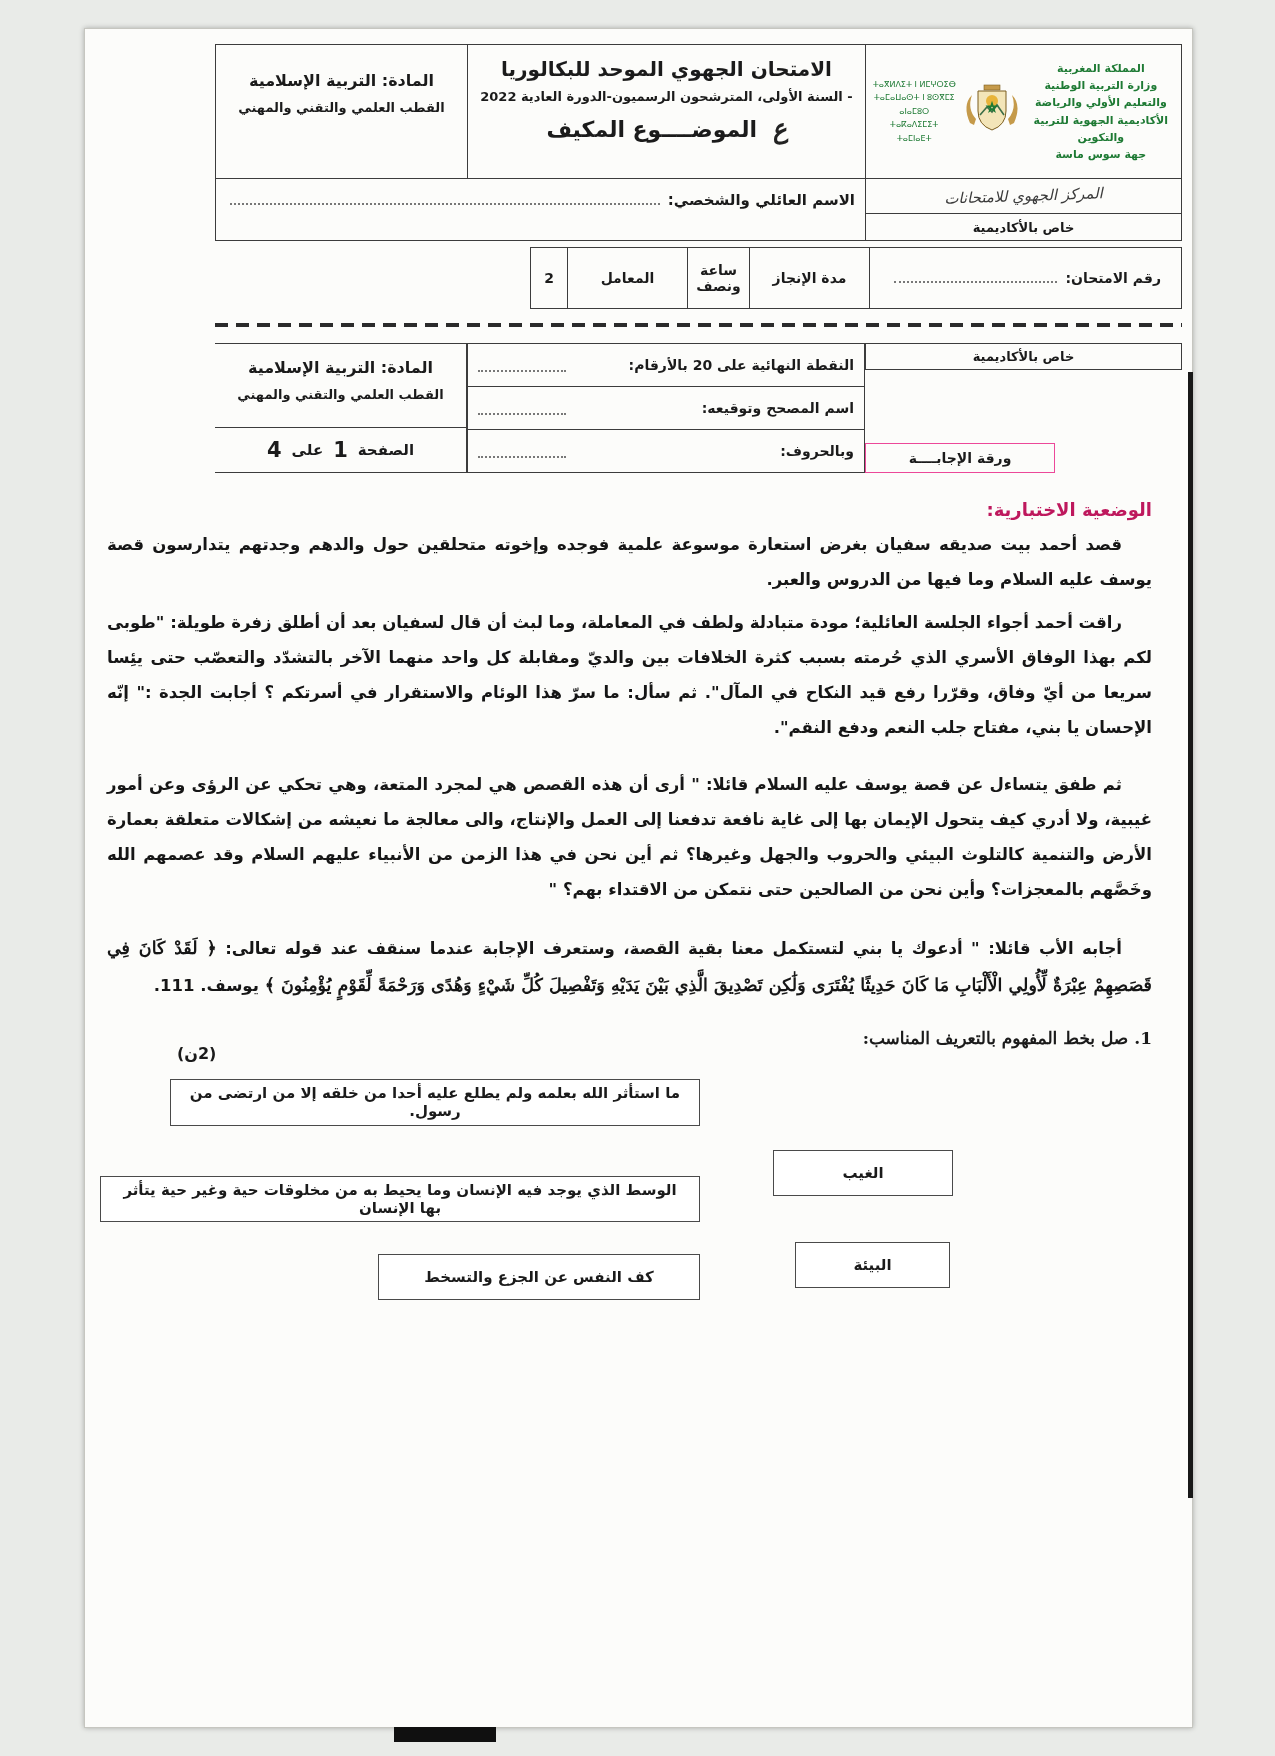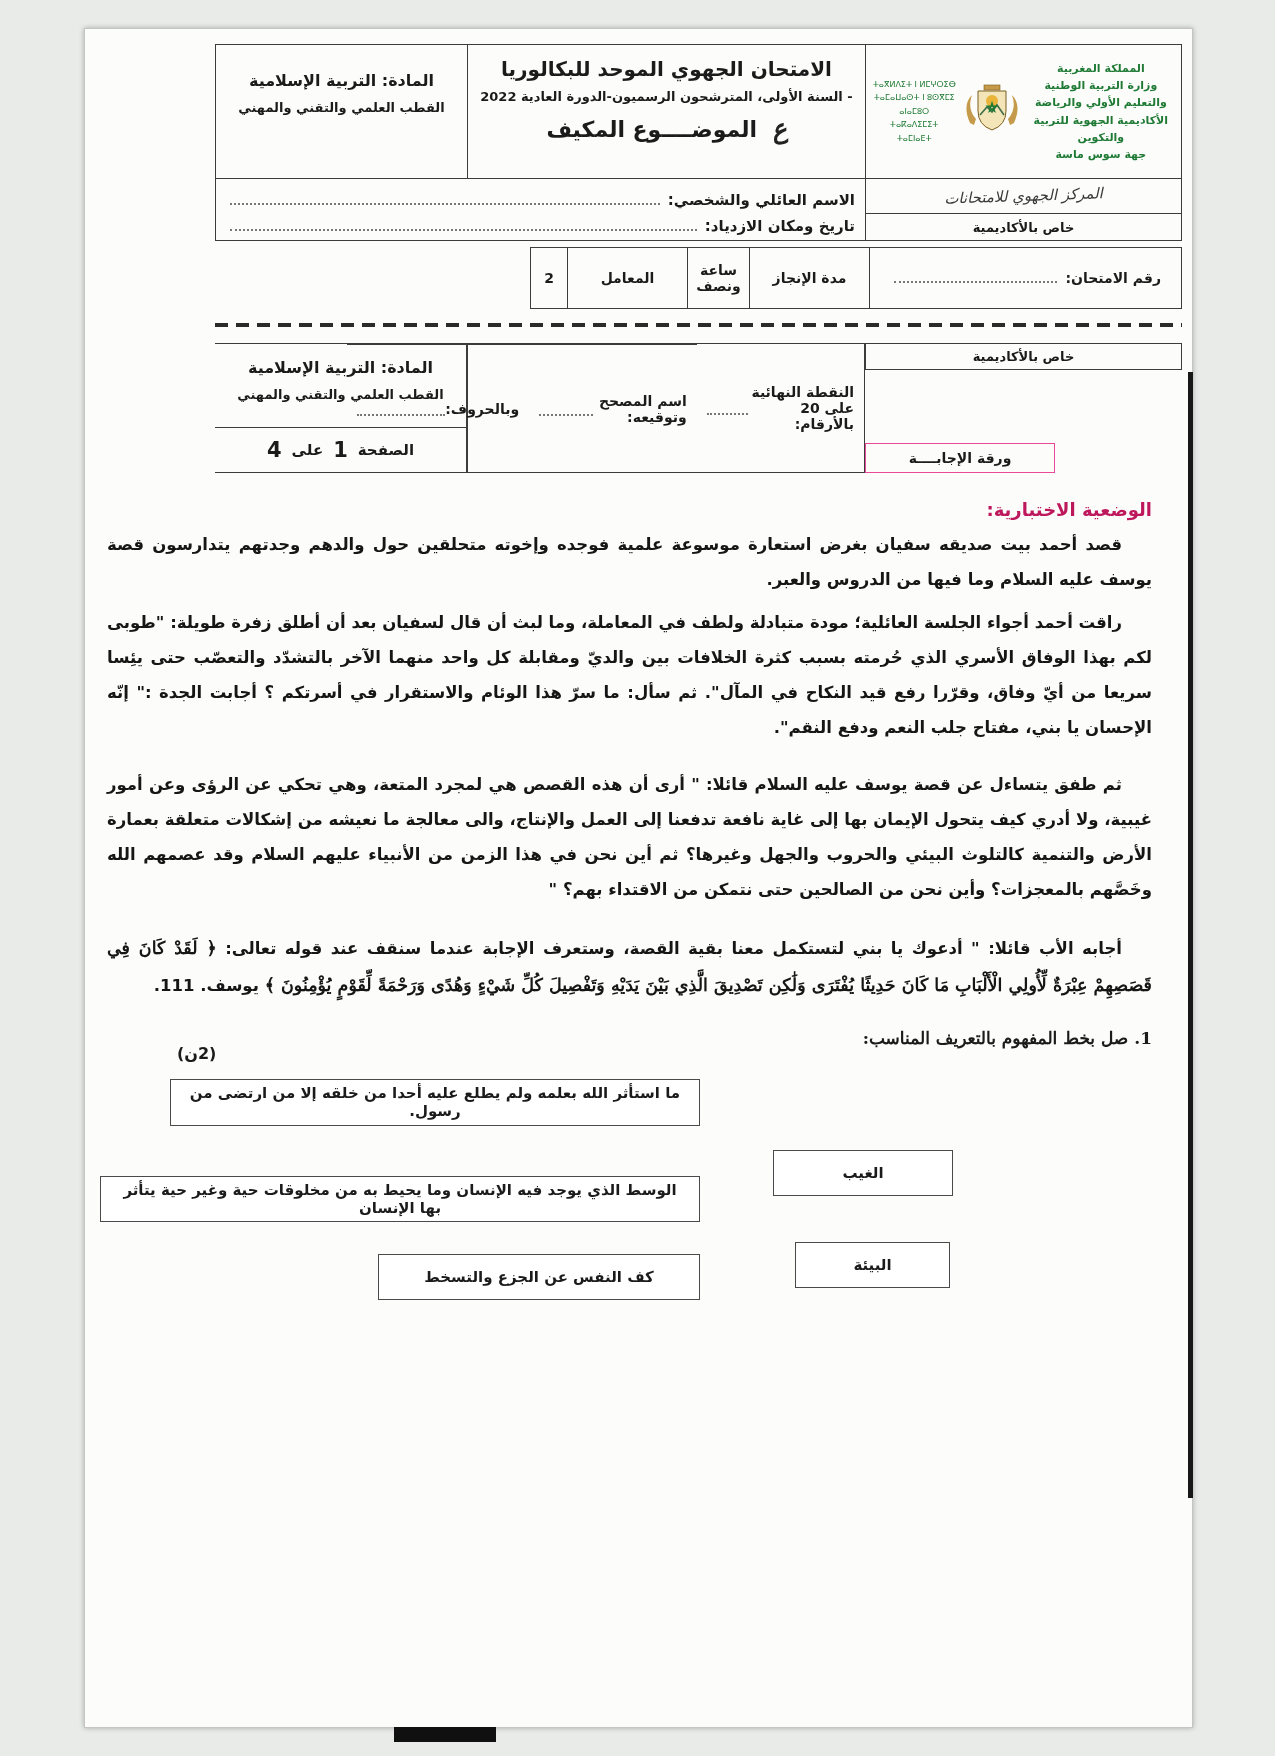--- a/index.html
+++ b/index.html
@@ -56,21 +56,21 @@
   .dashsep { margin:14px 10px 0 10px; width:967px; height:4px;
              background:repeating-linear-gradient(to right,#2b2b2b 0 13px, transparent 13px 21px); }
 
   
   .hdr4 { display:flex; direction:rtl; margin:16px 10px 0 10px; width:967px; height:130px; }
   .col2-right { width:317px; display:flex; flex-direction:column; }
   .academy2 { border:1px solid #3c3c3c; height:27px; display:flex; align-items:center; justify-content:center;
               font-size:13px; font-weight:700; }
   .answer-cell { margin-top:auto; align-self:flex-end; width:190px; height:30px; border:1px solid #ec4899;
                  display:flex; align-items:center; justify-content:center; font-size:14px; font-weight:700; }
-  .col2-mid { width:398px; border:1px solid #3c3c3c; display:flex; flex-direction:row; }
+  .col2-mid { width:398px; border:1px solid #3c3c3c; display:flex; flex-direction:column; }
   .score-row { flex:1; display:flex; align-items:center; padding:0 10px; font-size:14px; font-weight:700; }
   .score-row + .score-row { border-top:1px solid #3c3c3c; }
   .spacer { flex:1; }
   .dots-short { width:88px; border-bottom:2px dotted #777; height:1em; }
   .col2-left { width:252px; display:flex; flex-direction:column; }
   .subj2 { border:1px solid #3c3c3c; border-left:none; height:85px; text-align:center; padding-top:14px; }
   .pagecell { border:1px solid #3c3c3c; border-left:none; border-top:none; flex:1;
               display:flex; align-items:center; justify-content:center; gap:10px; font-size:15px; font-weight:700; }
   .pagecell .num { font-size:21px; }
 
@@ -150,24 +150,20 @@
   <div class="hdr2">
     <div class="blk-right">
       <div class="hand-note">المركز الجهوي للامتحانات</div>
       <div class="academy">خاص بالأكاديمية</div>
     </div>
     <div class="blk-left">
       <div class="field-row">
         <span>الاسم العائلي والشخصي:</span>
         <span class="dots"></span>
       </div>
-      <div class="field-row">
-        <span>تاريخ ومكان الازدياد:</span>
-        <span class="dots"></span>
-      </div>
     </div>
   </div>
 
   <div class="hdr3">
     <div class="c-exnum">
       <span>رقم الامتحان:</span>
       <span class="dots"></span>
     </div>
     <div class="c-dur-l">مدة الإنجاز</div>
     <div class="c-dur-v">ساعة ونصف</div>

